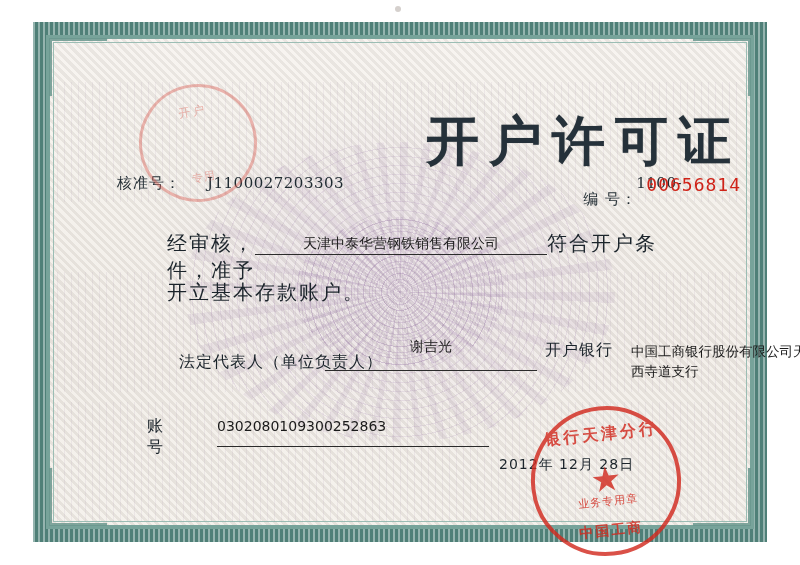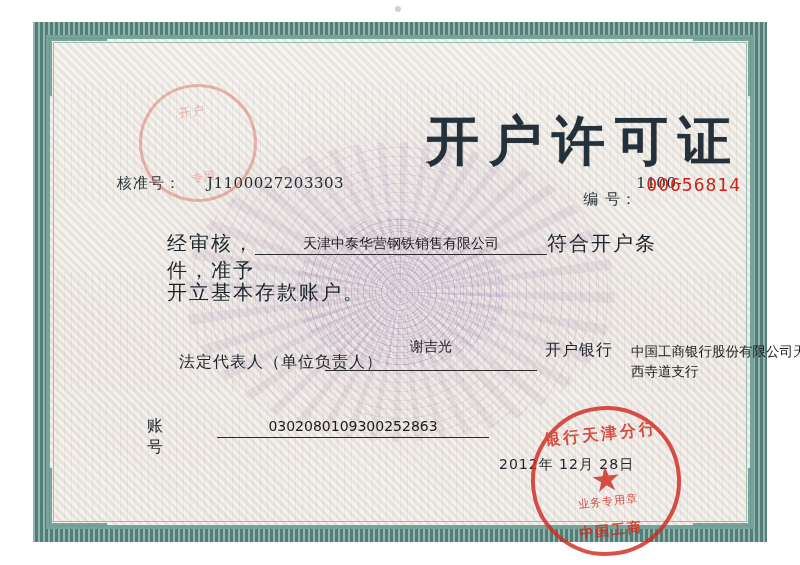--- a/index.html
+++ b/index.html
@@ -238,25 +238,25 @@
     font-family: "DejaVu Serif", "Liberation Serif", serif;
     font-size: 16px;
     color: #1b242b;
   }
   .acct-label { position: absolute; left: 0; top: 0; letter-spacing: 8px; }
   .acct-value {
     position: absolute;
     left: 70px;
     top: 2px;
     width: 272px;
-    text-align: center;
+    text-align: left;
     font-size: 14px;
     font-family: "DejaVu Sans", "Liberation Sans", sans-serif;
     border-bottom: 1px solid #2b2b2b;
-    padding-bottom: 3px;
+    padding-bottom: 12px;
     color: #1a1a1a;
   }
 
   .issuer-block {
     position: absolute;
     top: 392px;
     left: 440px;
     width: 250px;
     font-family: "DejaVu Serif", "Liberation Serif", serif;
     font-size: 15px;

